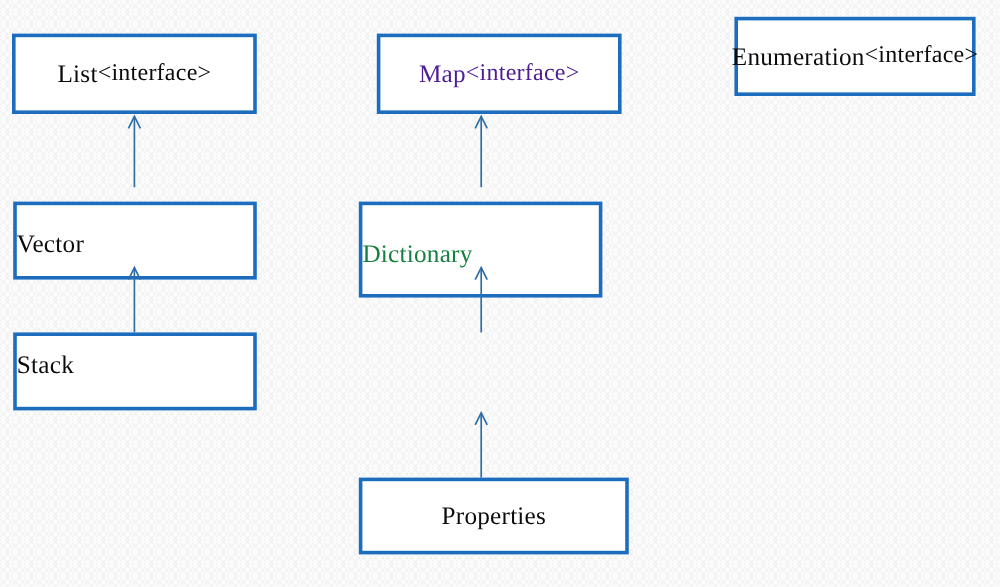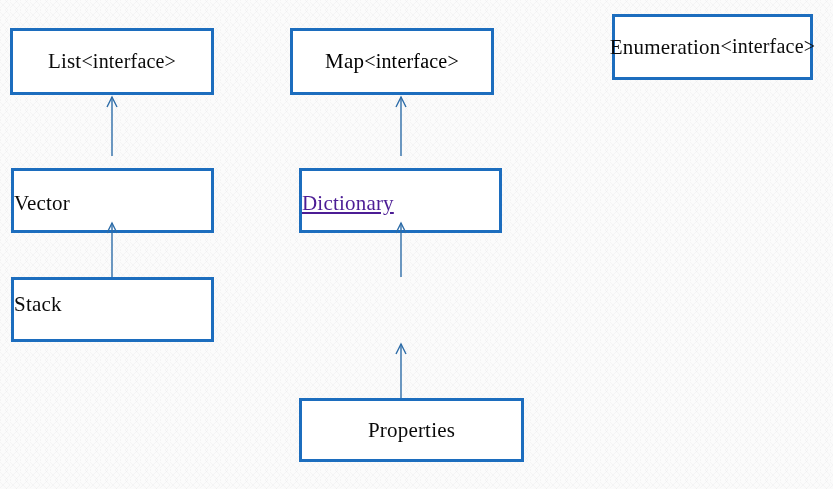--- a/index.html
+++ b/index.html
@@ -62,26 +62,26 @@
   </div>
 
   <div class="node-box v-upper" style="left: 11px; top: 156px; width: 203px; height: 65px; border-color: rgb(28, 109, 190); background: rgb(255, 255, 255); color: rgb(11, 11, 11);">
     <span class="node-title">Vector</span>
   </div>
 
   <div class="node-box v-bottom" style="left: 11px; top: 277px; width: 203px; height: 65px; border-color: rgb(28, 109, 190); background: rgb(255, 255, 255); color: rgb(11, 11, 11);">
     <span class="node-title">Stack</span>
   </div>
 
-  <div class="node-box v-center" style="left: 290px; top: 28px; width: 204px; height: 67px; border-color: rgb(28, 109, 190); background: rgb(255, 255, 255); color: #000000;">
+  <div class="node-box v-center" style="left: 314px; top: 28px; width: 204px; height: 67px; border-color: rgb(28, 109, 190); background: rgb(255, 255, 255); color: #4c1d95;">
     <span class="node-title">Map</span>
     <span class="node-stereotype">&lt;interface&gt;</span>
   </div>
 
-  <div class="node-box v-upper" style="left: 299px; top: 156px; width: 203px; height: 65px; border-color: rgb(28, 109, 190); background: rgb(255, 255, 255); color: #4c1d95; text-decoration: underline;">
+  <div class="node-box v-upper" style="left: 299px; top: 156px; width: 203px; height: 80px; border-color: rgb(28, 109, 190); background: rgb(255, 255, 255); color: #15803d;">
     <span class="node-title">Dictionary</span>
   </div>
 
 
   <div class="node-box v-center" style="left: 299px; top: 398px; width: 225px; height: 64px; border-color: rgb(28, 109, 190); background: rgb(255, 255, 255); color: rgb(11, 11, 11);">
     <span class="node-title">Properties</span>
   </div>
 
   <div class="node-box v-center" style="left: 612px; top: 14px; width: 201px; height: 66px; border-color: rgb(28, 109, 190); background: rgb(255, 255, 255); color: rgb(11, 11, 11);">
     <span class="node-title">Enumeration</span>

